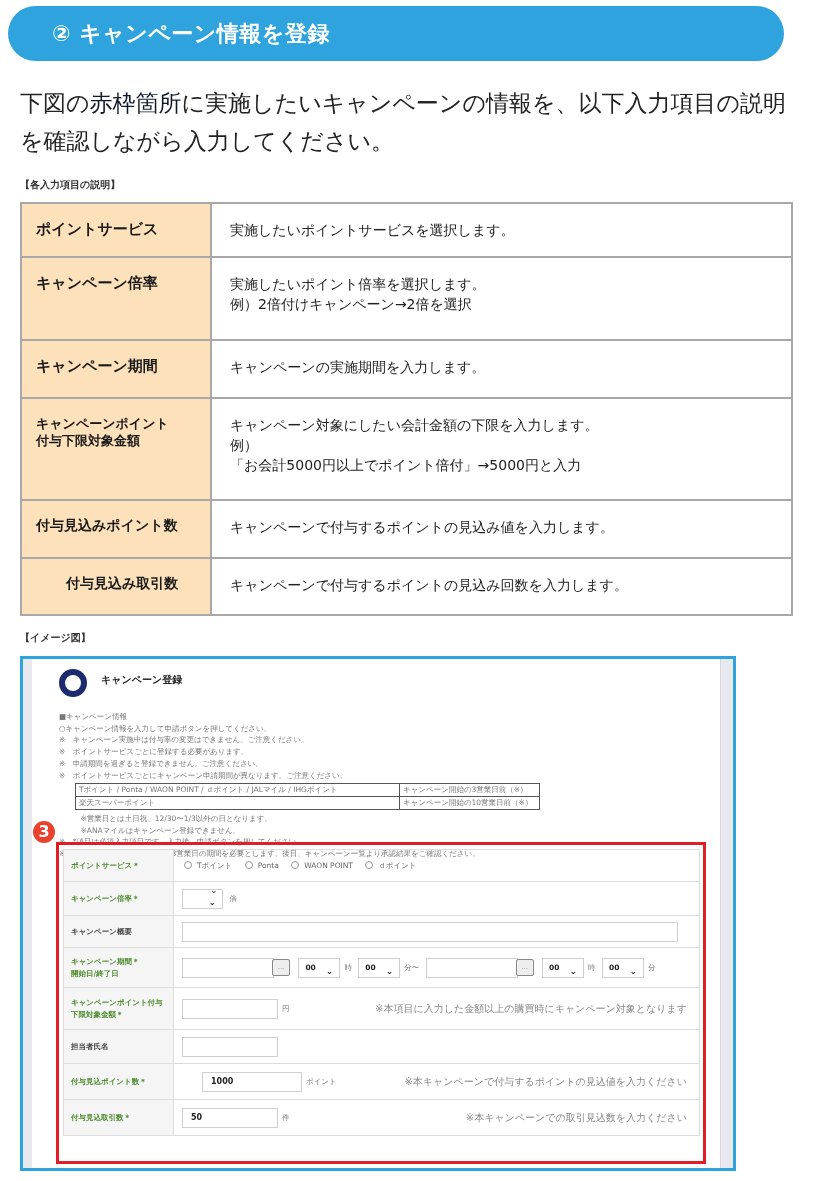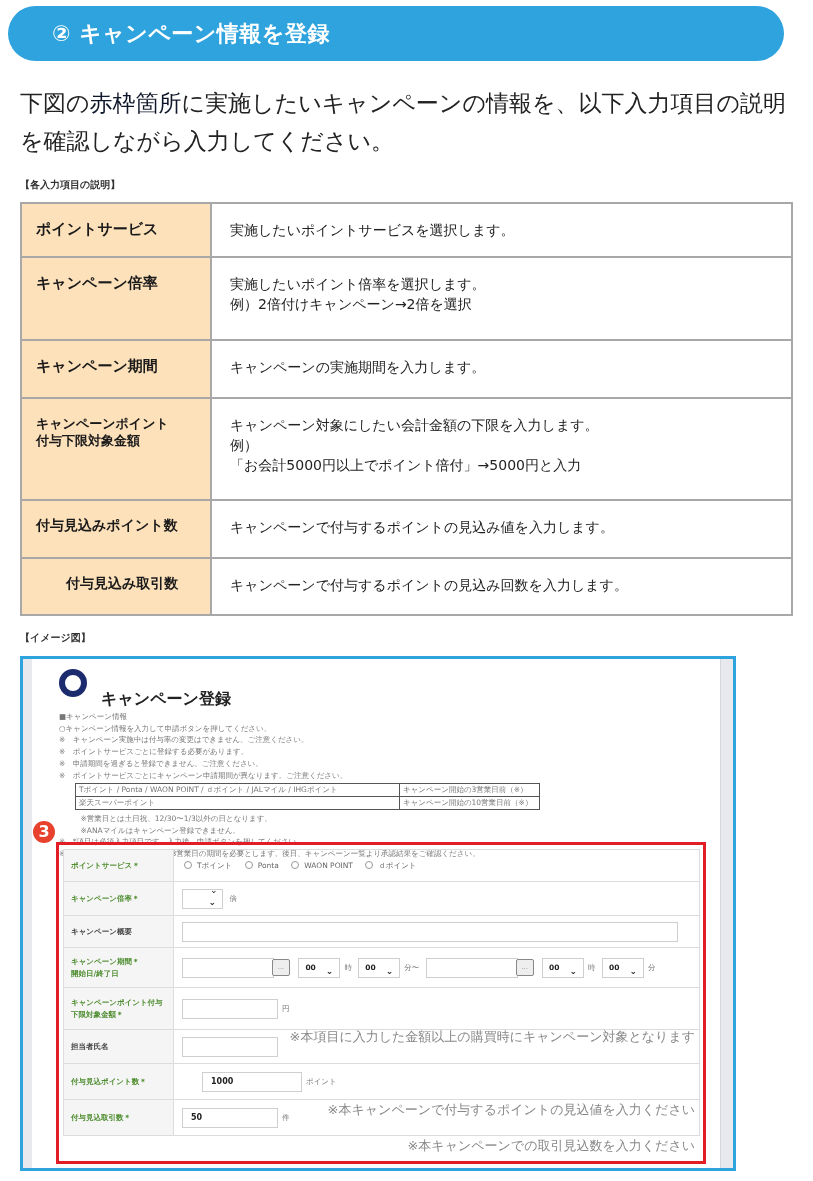--- a/index.html
+++ b/index.html
@@ -37,21 +37,21 @@
   .shot {
     position: absolute; left: 20px; top: 656px; width: 716px; height: 515px;
     border: 3px solid #2ea3dd; background: #fff; overflow: hidden;
   }
   .shot .lbar { position:absolute; left:0; top:0; width:9px; height:100%; background:#e7e9ee; }
   .shot .rbar { position:absolute; right:0; top:0; width:13px; height:100%; background:#e7e9ee; border-left:1px solid #d5d7dc; }
   .logo-ring {
     position:absolute; left:36px; top:10px; width:28px; height:28px; border-radius:50%;
     border: 6px solid #1c2a6e;
   }
-  .shot-title { position:absolute; left:78px; top:14px; font-size:16px; font-weight:bold; color:#222;margin-top:16px; }
+  .shot-title { position:absolute; left:78px; top:14px; font-size:10px; font-weight:bold; color:#222; }
   .notes { position:absolute; left:36px; top:52px; font-size:7.5px; color:#777; line-height:11.7px; }
   table.period {
     position:absolute; left:52px; top:124px; border-collapse: collapse; font-size:7.5px; color:#777;
   }
   table.period td { border:1.5px solid #555; padding: 1px 3px; height: 13px; }
   table.period td.a { width: 324px; }
   table.period td.b { width: 140px; }
   .notes2 { position:absolute; left:36px; top:154px; font-size:7.5px; color:#777; line-height:11.7px; }
   .badge {
     position:absolute; left:10px; top:162px; width:22px; height:22px; border-radius:50%;
@@ -68,21 +68,21 @@
   table.form td.fl { width:110px; background:#f5f5f5; padding-left:7px; font-weight:bold; color:#4e8d2f; line-height:12px; }
   table.form td.fl.plain { color:#444; }
   table.form td.fv { padding-left:8px; color:#666; position: relative; }
   .radio { display:inline-block; width:8px; height:8px; border:1px solid #999; border-radius:50%; vertical-align:middle; margin: 0 5px 0 2px; }
   .rlabel { margin-right: 8px; }
   .inp { display:inline-block; border:1px solid #cfcfcf; height:20px; background:#fff; vertical-align:middle; font-size:8px; color:#222; font-weight:bold; padding-left:8px; line-height:18px; }
   .sel { display:inline-block; border:1px solid #cfcfcf; height:20px; background:#fff; vertical-align:middle; font-size:7.5px; color:#222; font-weight:bold; padding-left:6px; line-height:18px; position: relative; }
   .chev { position:absolute; right:6px; top:3px; font-size:9px; color:#222; }
   .dotbtn { display:inline-block; width:18px; height:17px; border:1px solid #888; background:#eee; vertical-align:middle; text-align:center; font-size:7px; color:#888; line-height:14px; margin-left:-2px; border-radius:2px; }
   .unit { margin: 0 4px; vertical-align: middle; color:#777; }
-  .hint { position:absolute; right:4px; top:50%; transform: translateY(-50%); color:#888; font-size:13px;margin-top:28px; }
+  .hint { position:absolute; right:12px; top:50%; transform: translateY(-50%); color:#888; font-size:10px; }
 </style>
 </head>
 <body>
 
 <div class="banner">② キャンペーン情報を登録</div>
 
 <div class="intro">
   <span>下図の</span><span class="red">赤枠箇所</span><span>に実施したいキャンペーンの情報を、以下入力項目の説明を確認しながら入力してください。</span>
 </div>
 

